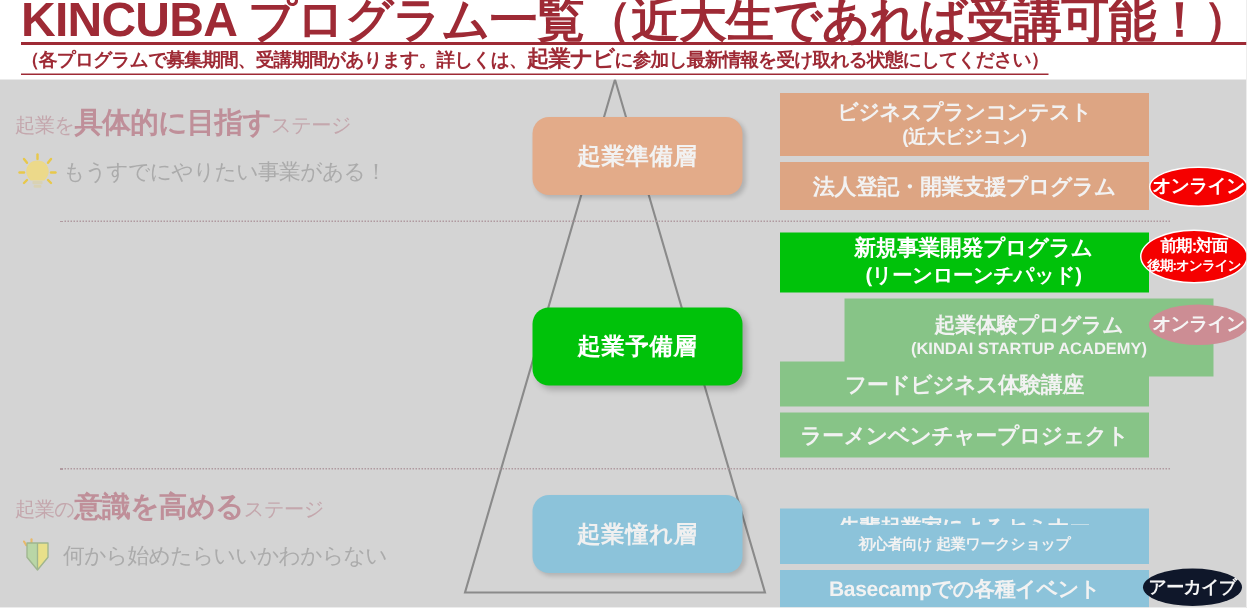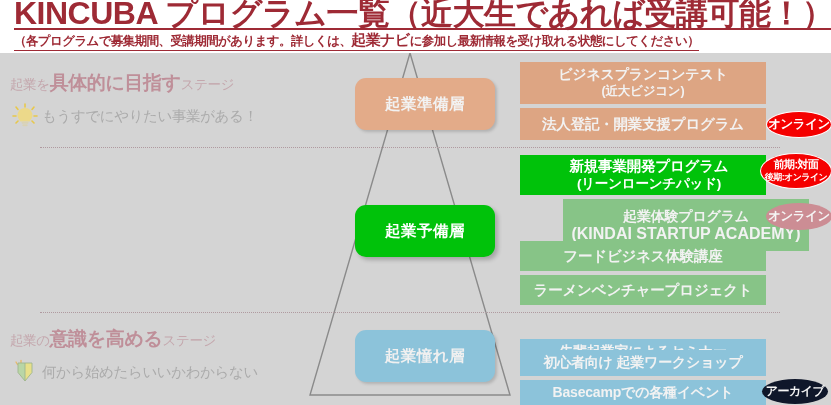--- a/index.html
+++ b/index.html
@@ -181,26 +181,26 @@
   .green-bright { background: #00c20a; color: #ffffff; }
   .blue { background: #8cc3da; }
 
   .p1 { top: 62px;  height: 42px; font-size: 14px; line-height: 17px; }
   .p2 { top: 108px; height: 32px; font-size: 14.5px; }
   .p3 { top: 155px; height: 40px; font-size: 14.5px; line-height: 17px; padding-left: 12px; }
   .p4 { top: 199px; height: 52px; font-size: 14px; line-height: 17px; margin-left: 43px; }
   .p5 { top: 241px; height: 30px; font-size: 14.5px; }
   .p6 { top: 275px; height: 30px; font-size: 14.5px; }
   .p7 { top: 339px; height: 26px; font-size: 14px; text-align: center; }
-  .p8 { top: 350px; height: 26px; font-size: 14px; }
+  .p8 { top: 350px; height: 26px; font-size: 10px; }
   .p9 { top: 380px; height: 25px; font-size: 14px; }
 
   .p3 .l1 { font-size: 14.5px; }
   .p3 .l2 { font-size: 13.5px; }
-  .p4 .l2 { font-size: 16px; letter-spacing: 0; }
+  .p4 .l2 { font-size: 11px; letter-spacing: 0; }
 
   
   .badge {
     position: absolute;
     border-radius: 50%;
     display: flex;
     flex-direction: column;
     align-items: center;
     justify-content: center;
     text-align: center;

